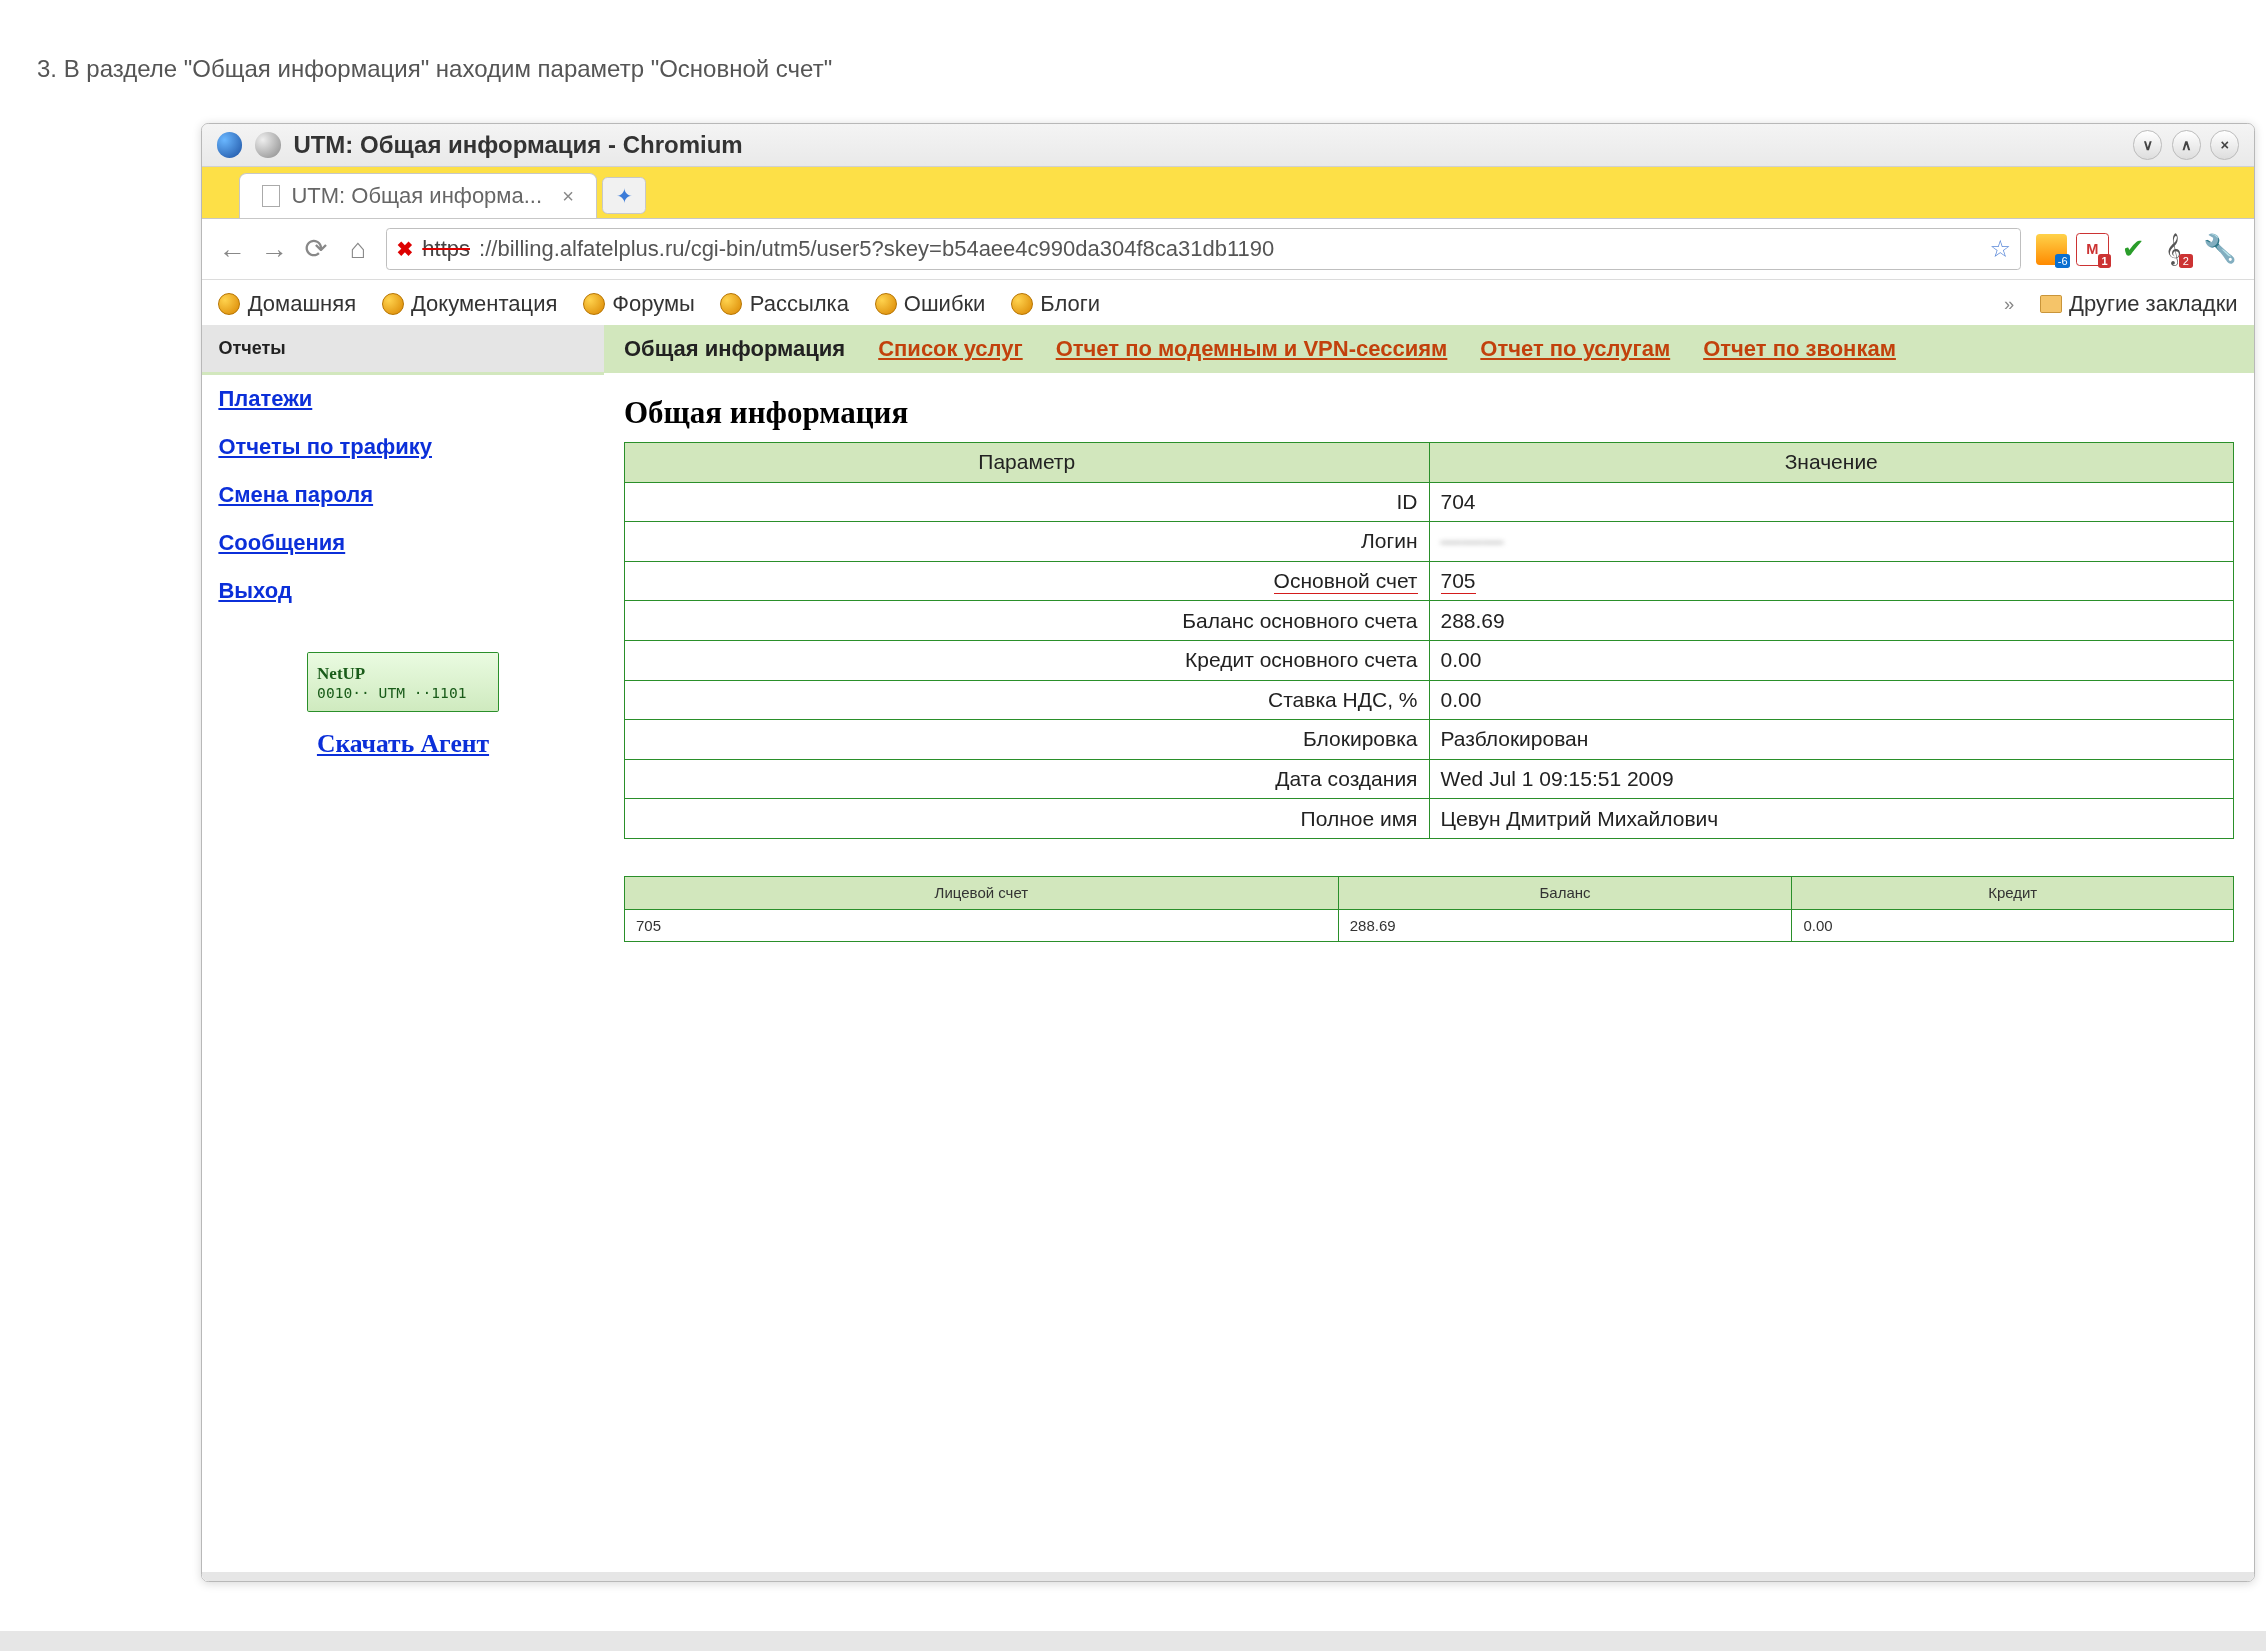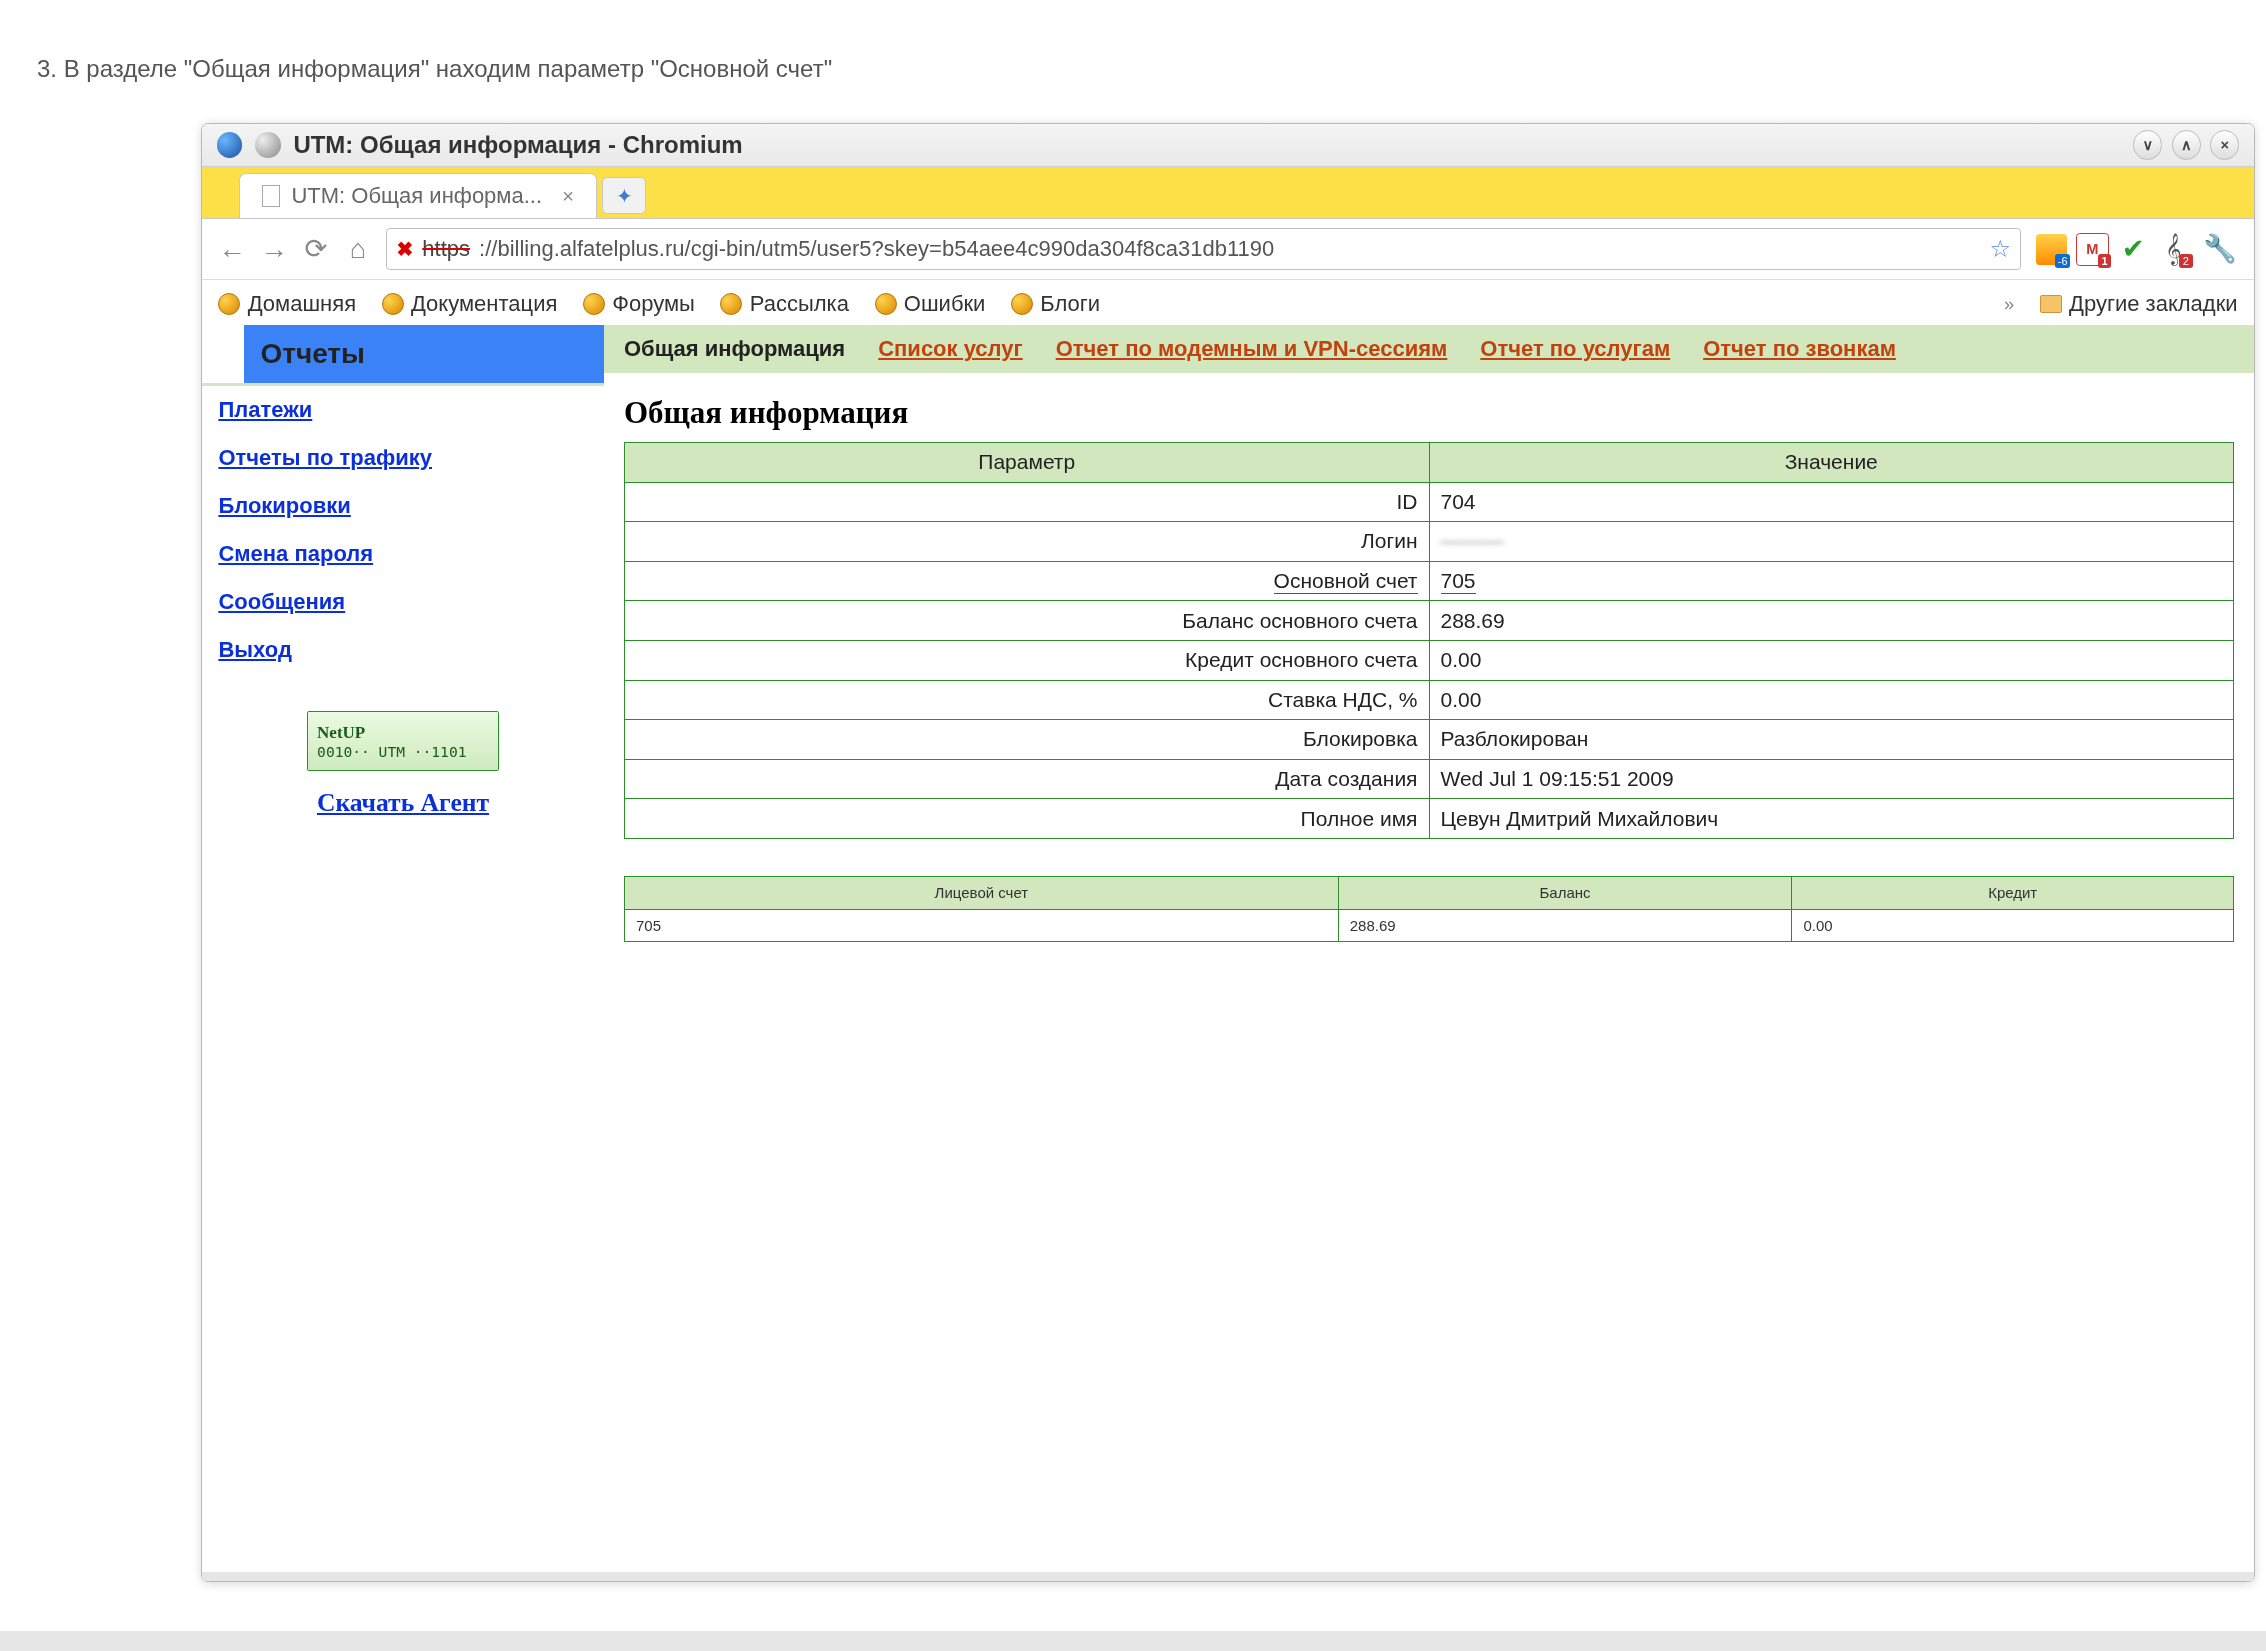--- a/index.html
+++ b/index.html
@@ -164,26 +164,25 @@
     background:#fff;
     display:flex;
   }
   .sidebar {
     width: 402px;
     background:#fff;
     border-right:0;
     box-sizing:border-box;
   }
   .sidebar .hdr {
-    background:#3b82f6;
+    background:#e5e5e5;
     padding:12.8px 16.4px;
     font-weight:bold;
-    font-size:28px;
+    font-size:18px;
     color:#222;
-    margin-left:42px;
   }
   .sidebar .sep {
     background:#d2e7bd;height:3.7px;
   }
   .sidebar ul{list-style:none;margin:0;padding:0;}
   .sidebar li{
     padding:11px 16.4px;font-size:22px;
   }
   .sidebar a{
     color:#0b2fd9;text-decoration:underline;font-weight:bold;
@@ -354,21 +353,20 @@
         </div>
     </div>
 
     <div class="content">
       <div class="sidebar">
         <div class="hdr">Отчеты</div>
         <div class="sep"></div>
         <ul>
           <li><a>Платежи</a></li>
           <li><a>Отчеты по трафику</a></li>
-          <li><a>Блокировки</a></li>
           <li><a>Смена пароля</a></li>
           <li><a>Сообщения</a></li>
           <li><a>Выход</a></li>
         </ul>
         <div class="netup">
           <span class="l1">NetUP</span>
           <span>0010·· UTM ··1101</span>
         </div>
         <div class="dl-agent"><a>Скачать Агент</a></div>
       </div>

